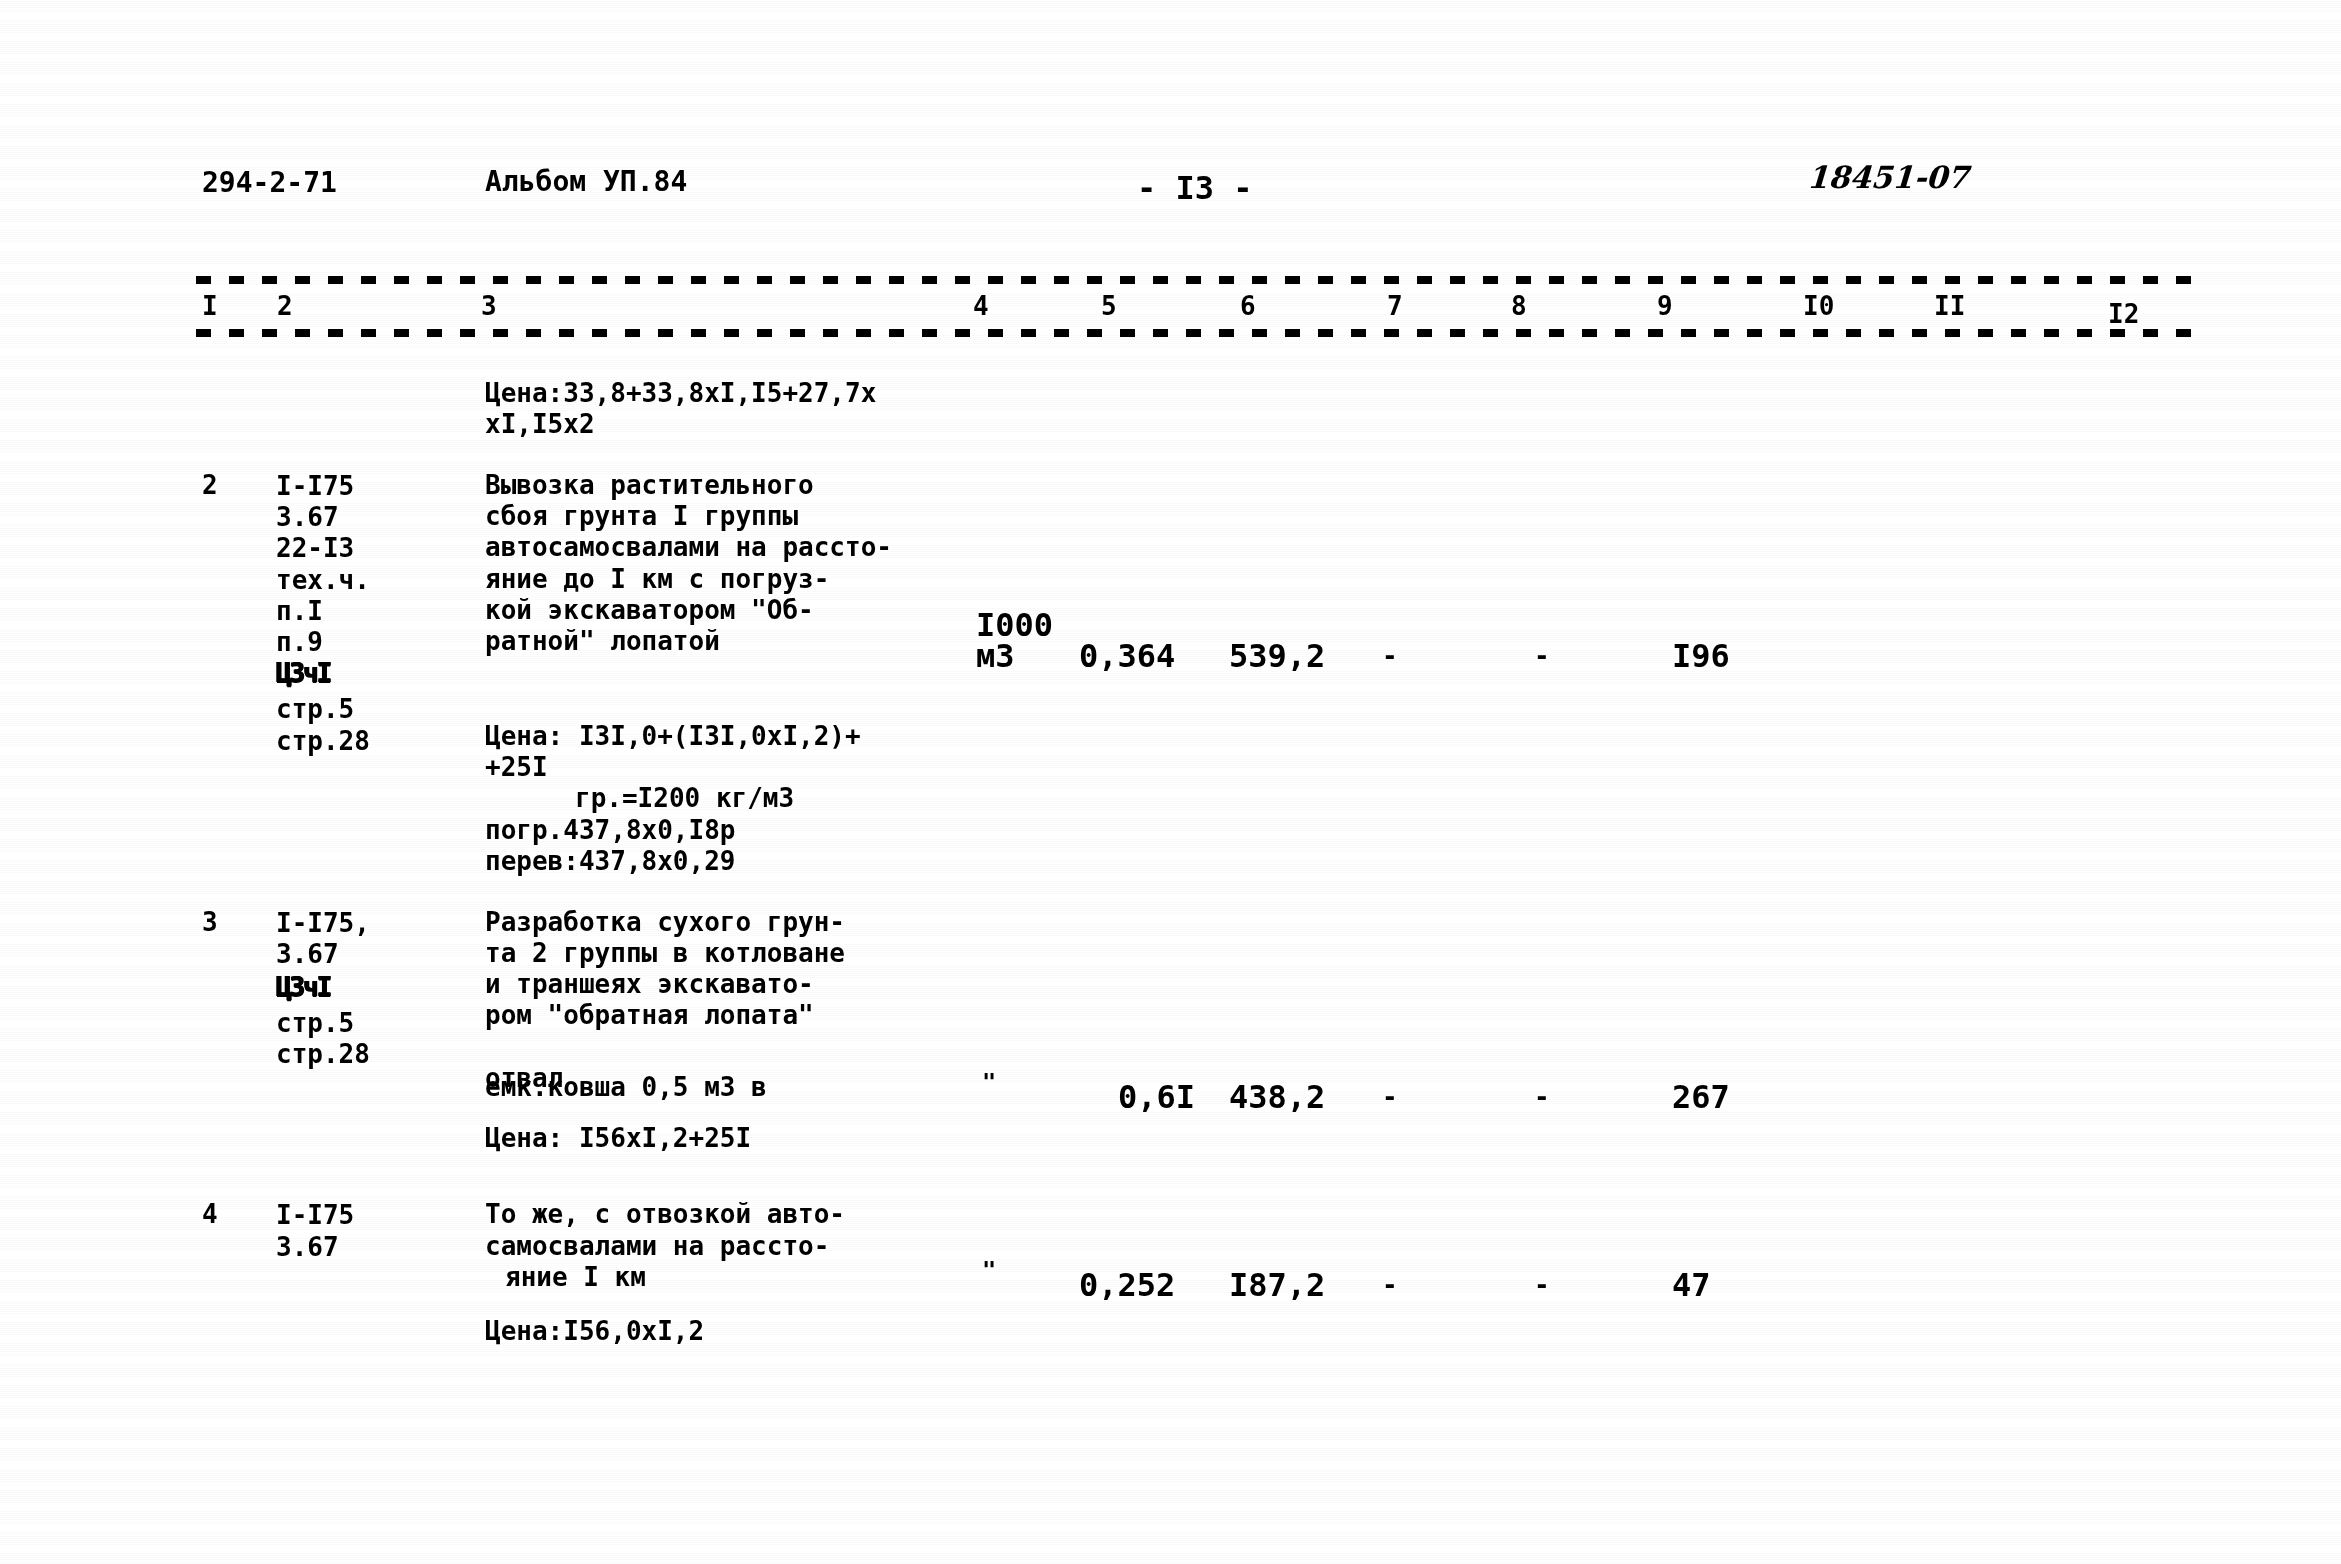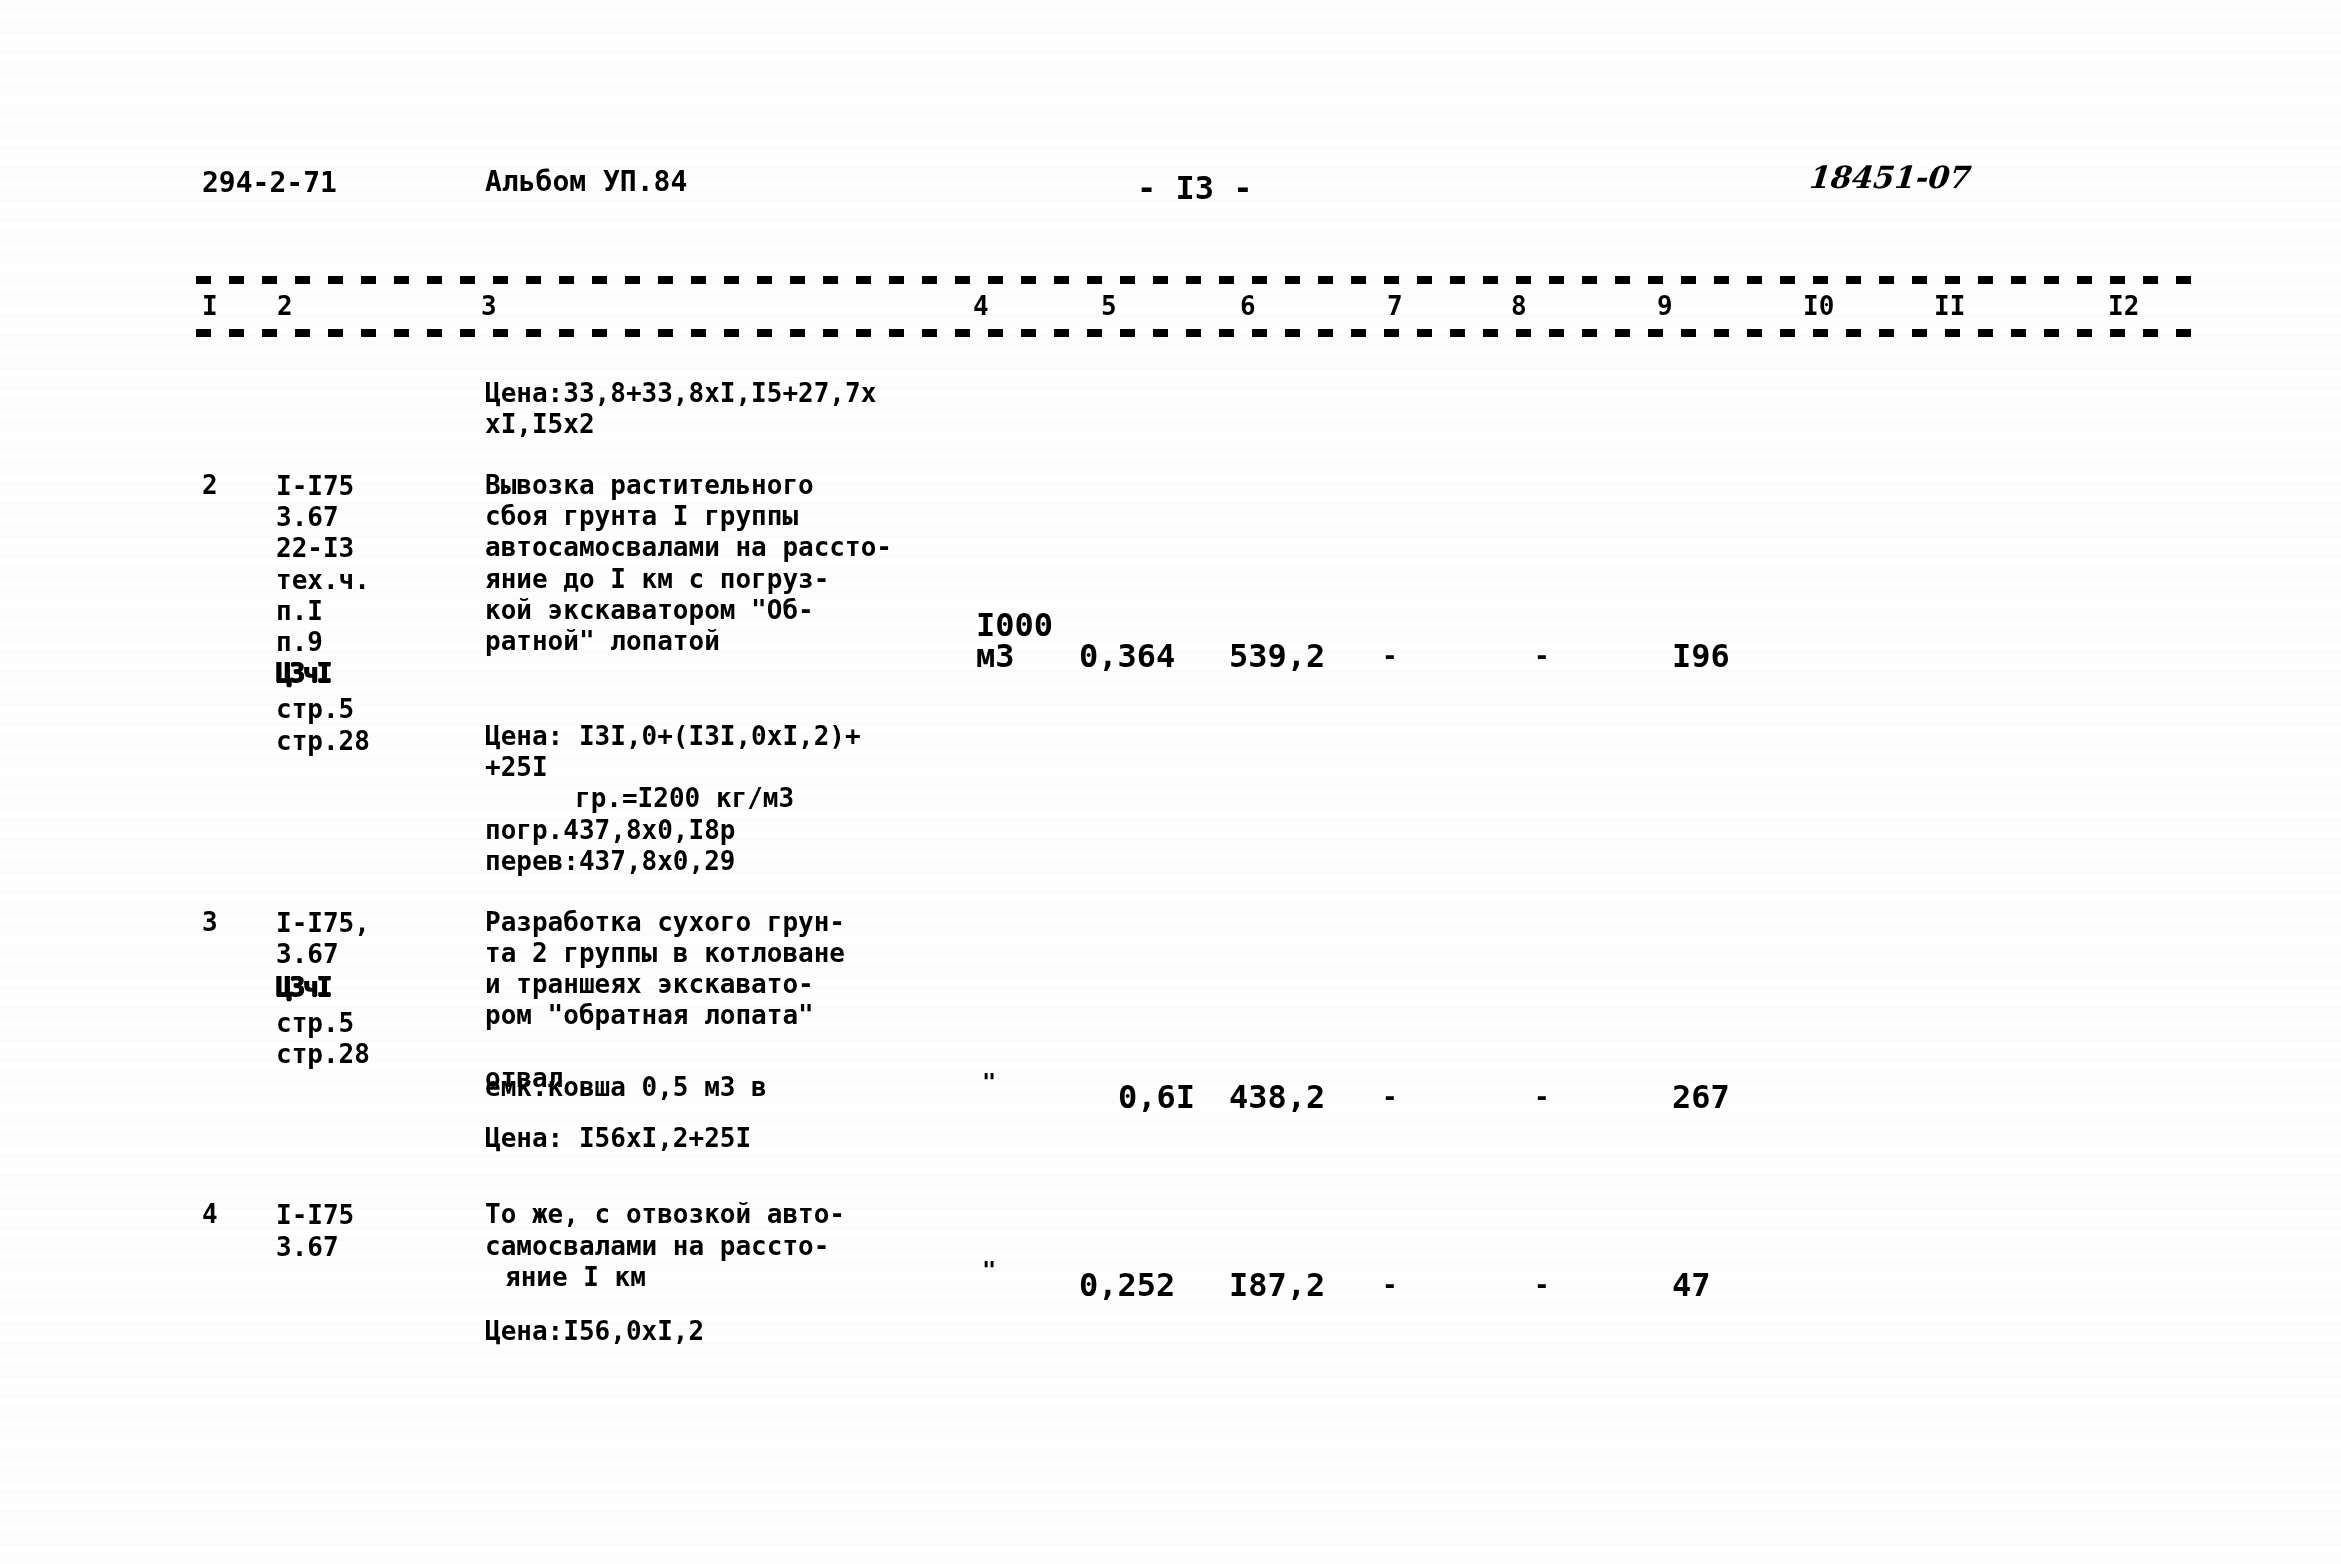--- a/index.html
+++ b/index.html
@@ -108,21 +108,21 @@
   <div class="abs tw cell colnum" style="left:277px;">2</div>
   <div class="abs tw cell colnum" style="left:481px;">3</div>
   <div class="abs tw cell colnum" style="left:973px;">4</div>
   <div class="abs tw cell colnum" style="left:1101px;">5</div>
   <div class="abs tw cell colnum" style="left:1240px;">6</div>
   <div class="abs tw cell colnum" style="left:1387px;">7</div>
   <div class="abs tw cell colnum" style="left:1511px;">8</div>
   <div class="abs tw cell colnum" style="left:1657px;">9</div>
   <div class="abs tw cell colnum" style="left:1803px;">I0</div>
   <div class="abs tw cell colnum" style="left:1934px;">II</div>
-  <div class="abs tw cell colnum" style="left:2108px;">I2</div>
+  <div class="abs tw cell colnum" style="left:2108px;margin-top:8px;">I2</div>
 
   <div class="abs tw cell" style="left:485px; top:378px;">Цена:33,8+33,8xI,I5+27,7x</div>
   <div class="abs tw cell" style="left:485px; top:409px;">xI,I5x2</div>
 
   <div>
 
     <div class="abs tw cell" style="left:202px; top:470px;">2</div>
 
     <div class="abs tw rowcode" style="left:276px; top:470px;">I-I75</div>
     <div class="abs tw rowcode" style="left:276px; top:501px;">3.67</div>

